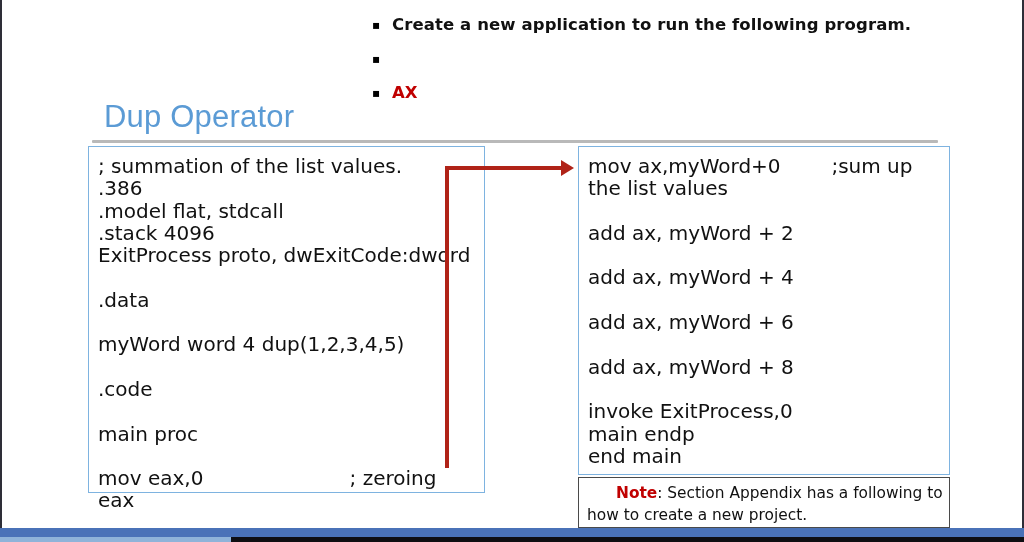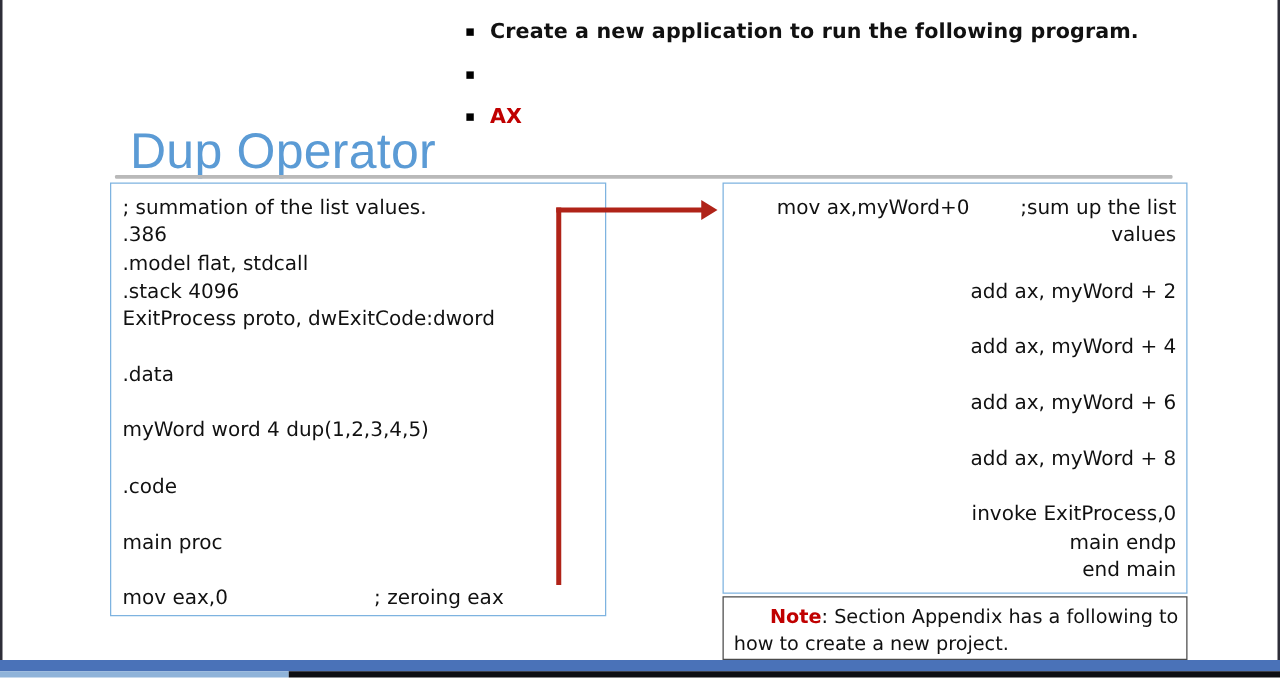--- a/index.html
+++ b/index.html
@@ -52,21 +52,21 @@
     color: #000;
   }
   .bullet-text { color: #111111; }
   .accent-red { color: #c00000; text-align: right; }
 
   
   .slide-title {
     position: absolute;
     left: 104px;
     top: 99px;
-    font-size: 40px;
+    font-size: 31px;
     color: #5b9bd5;
     font-weight: normal;
     letter-spacing: 0.2px;
     font-family: "Liberation Sans", sans-serif;
   }
 
   .title-rule {
     position: absolute;
     left: 92px;
     top: 140px;
@@ -87,25 +87,24 @@
     left: 88px;
     top: 146px;
     width: 397px;
     height: 347px;
   }
   .code-box-right {
     left: 578px;
     top: 146px;
     width: 372px;
     height: 329px;
-    text-align: right;
   }
   .code-inner {
     padding: 8px 8px 0 9px;
-    font-size: 16px;
+    font-size: 20px;
     line-height: 22.3px;
     color: #111111;
     white-space: pre-wrap;
   }
   .code-line {
     display: block;
     min-height: 22.3px;
     white-space: pre;
   }
   .code-line.wrap { white-space: pre-wrap; }

